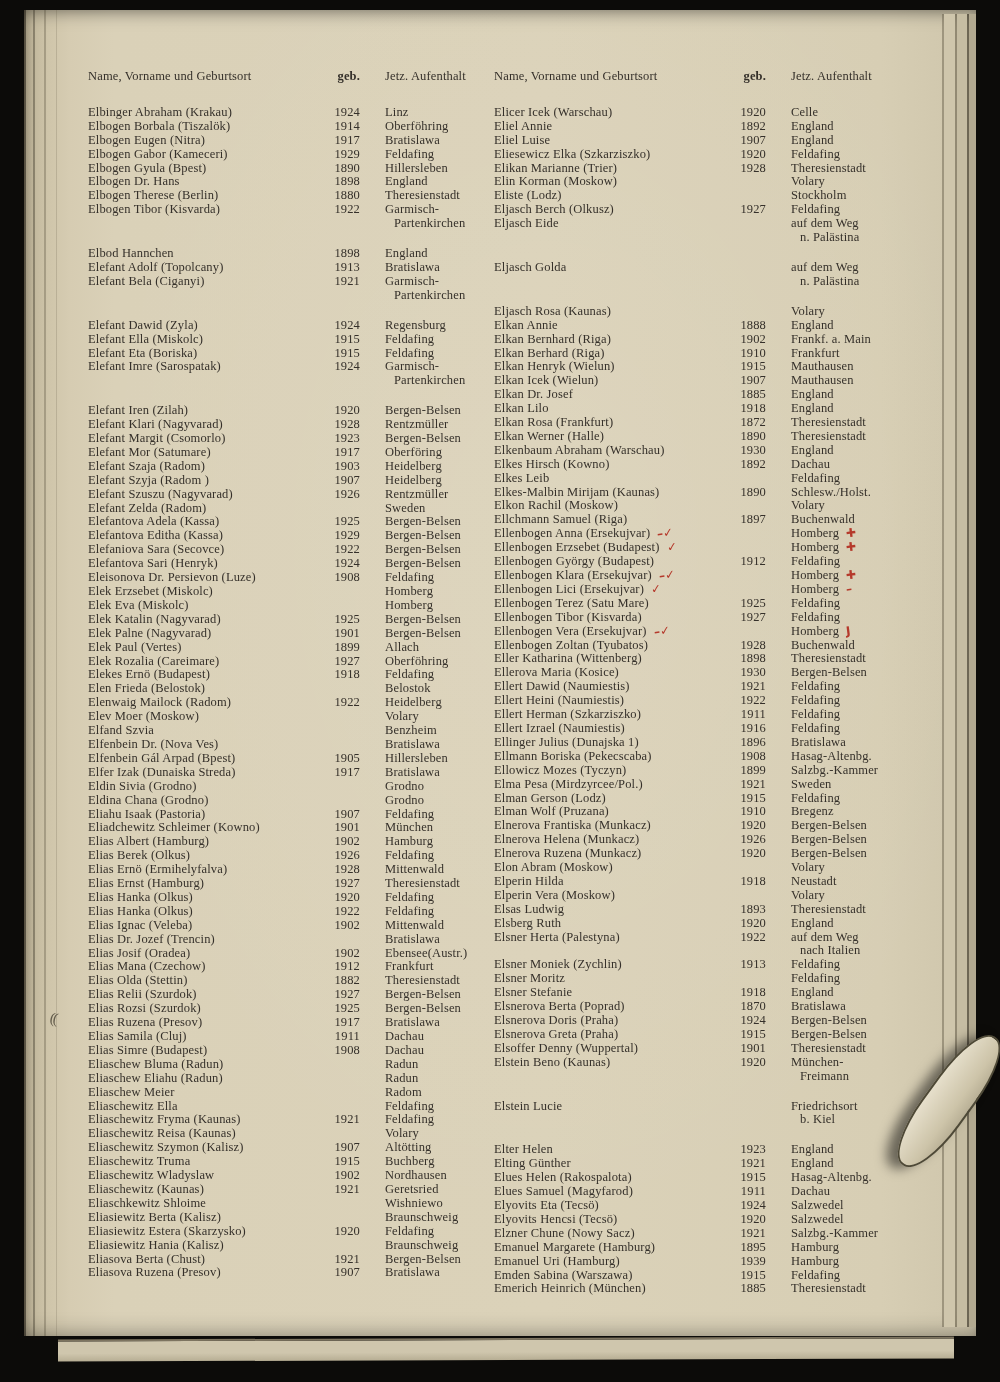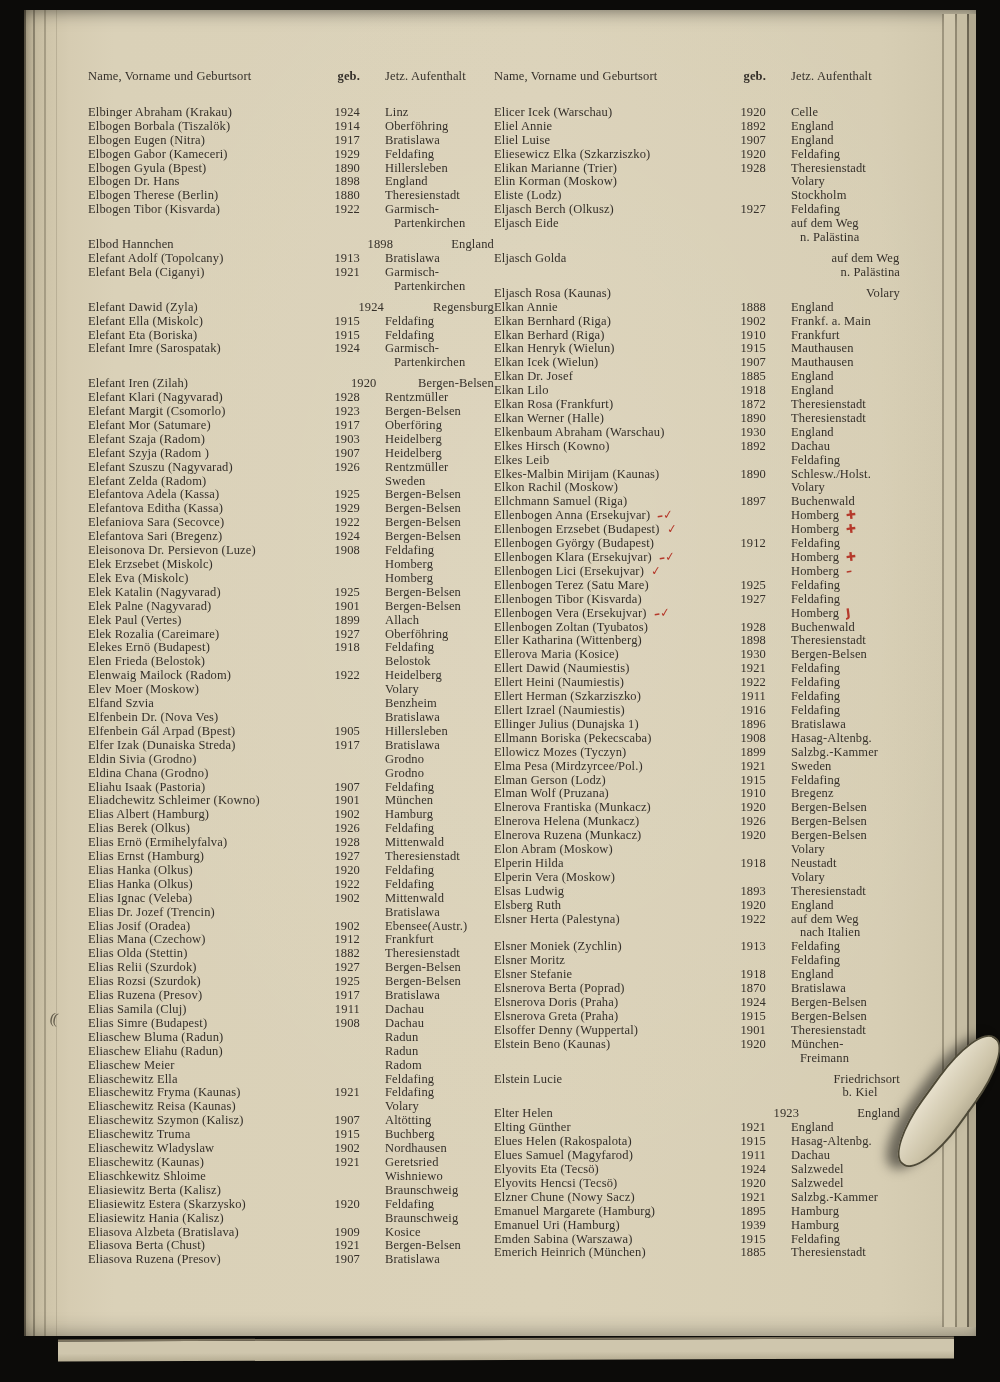--- a/index.html
+++ b/index.html
@@ -68,21 +68,21 @@
   .content{
     position:absolute;left:64px;top:60px;display:flex;
     font-size:12.5px;line-height:13.9px;letter-spacing:.15px;
   }
   .col{width:406px;}
   .col-header{display:flex;margin-bottom:22px;font-size:12.5px;}
   .h-name{flex:0 0 242px;white-space:nowrap;}
   .h-geb{flex:0 0 30px;text-align:right;white-space:nowrap;font-weight:bold;}
   .h-res{margin-left:25px;white-space:nowrap;}
   .row{display:flex;align-items:flex-start;}
-  .row.gap{margin-top:7px;justify-content:space-between;}
+  .row.gap{margin-top:16px;}
   .c-name{flex:0 0 242px;white-space:nowrap;}
   .c-geb{flex:0 0 30px;text-align:right;white-space:nowrap;}
   .c-res{margin-left:25px;white-space:nowrap;}
   .res-line + .res-line{padding-left:9px;}
   .mark{
     color:var(--annotation);
     font-family:"DejaVu Sans",sans-serif;
     font-weight:bold;font-size:12px;
     display:inline-block;margin-left:7px;
     transform:rotate(-7deg);
@@ -284,21 +284,21 @@
               </span>
             </div>
             <div class="row">
               <span class="c-name">Elefaniova Sara (Secovce)</span>
               <span class="c-geb">1922</span>
               <span class="c-res">
                 <div class="res-line">Bergen-Belsen</div>
               </span>
             </div>
             <div class="row">
-              <span class="c-name">Elefantova Sari (Bregenz)</span>
+              <span class="c-name">Elefantova Sari (Henryk)</span>
               <span class="c-geb">1924</span>
               <span class="c-res">
                 <div class="res-line">Bergen-Belsen</div>
               </span>
             </div>
             <div class="row">
               <span class="c-name">Eleisonova Dr. Persievon (Luze)</span>
               <span class="c-geb">1908</span>
               <span class="c-res">
                 <div class="res-line">Feldafing</div>
@@ -631,27 +631,20 @@
               <span class="c-geb">1920</span>
               <span class="c-res">
                 <div class="res-line">Feldafing</div>
               </span>
             </div>
             <div class="row">
               <span class="c-name">Eliasiewitz Hania (Kalisz)</span>
               <span class="c-geb"></span>
               <span class="c-res">
                 <div class="res-line">Braunschweig</div>
-              </span>
-            </div>
-            <div class="row">
-              <span class="c-name">Eliasova Alzbeta (Bratislava)</span>
-              <span class="c-geb">1909</span>
-              <span class="c-res">
-                <div class="res-line">Kosice</div>
               </span>
             </div>
             <div class="row">
               <span class="c-name">Eliasova Berta (Chust)</span>
               <span class="c-geb">1921</span>
               <span class="c-res">
                 <div class="res-line">Bergen-Belsen</div>
               </span>
             </div>
             <div class="row">

